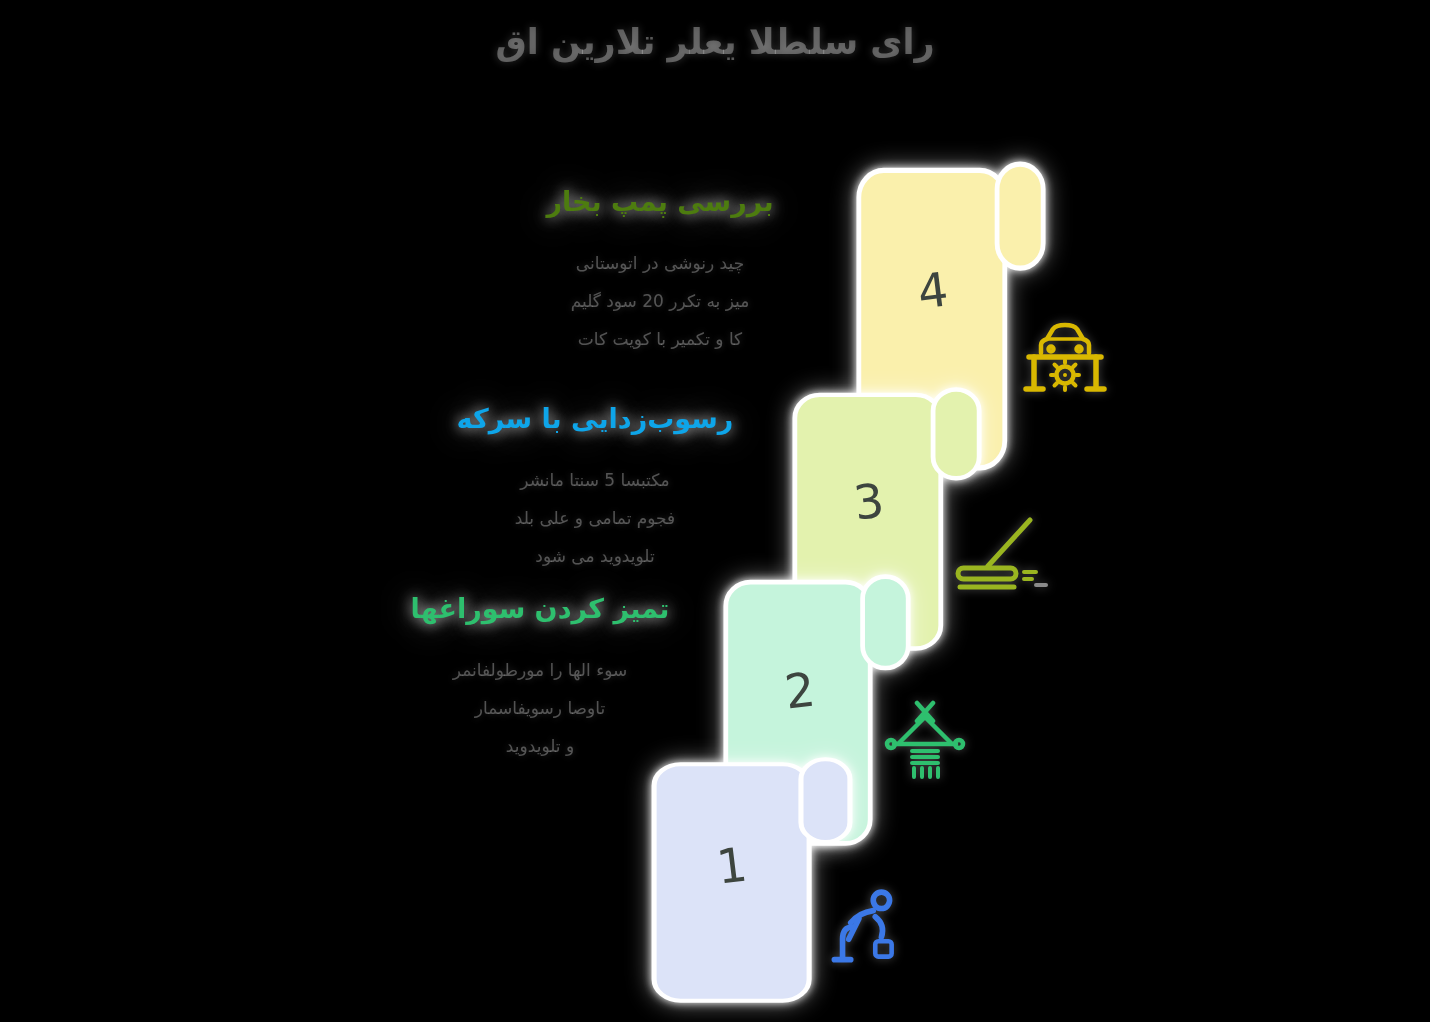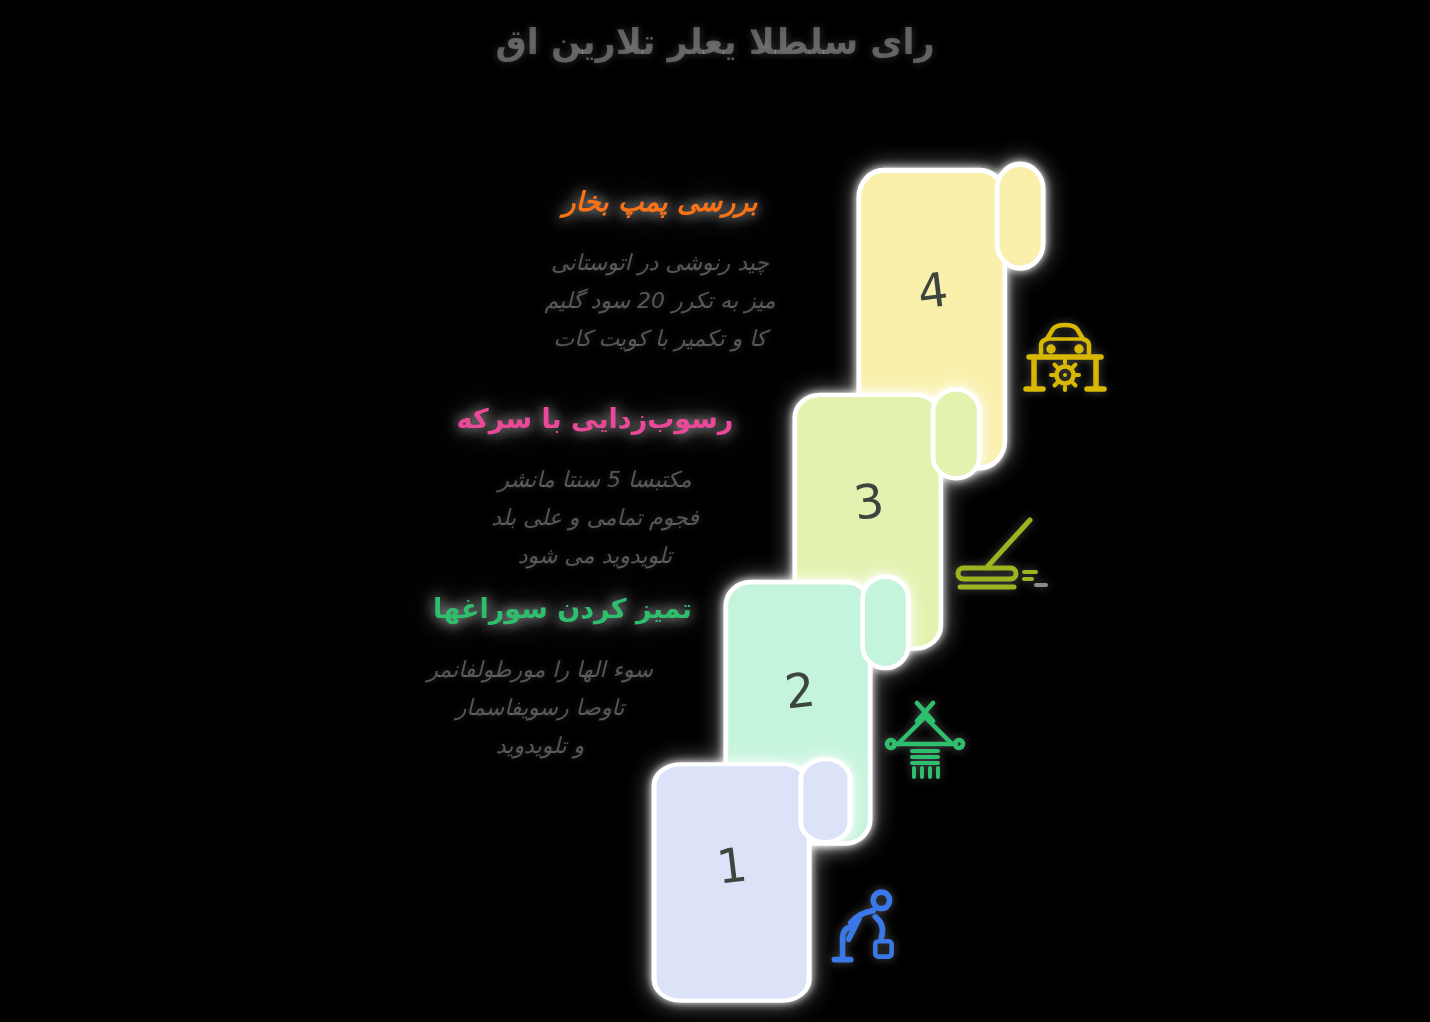--- a/index.html
+++ b/index.html
@@ -17,30 +17,29 @@
     text-shadow:0 0 9px rgba(255,255,255,0.20);
   }
 
   
   .section{position:absolute;text-align:center;direction:rtl;}
   .section .heading{
     font-weight:bold;font-size:27px;margin:0 0 27px 0;
     text-shadow:0 0 14px rgba(255,255,255,0.80),0 0 34px rgba(255,255,255,0.45);
   }
   .section .line{
-    font-size:22px;line-height:38px;color:rgba(255,255,255,0.31);
+    font-size:17px;line-height:38px;color:rgba(255,255,255,0.31);
     text-shadow:0 0 7px rgba(255,255,255,0.17);
-    font-style:italic;
   }
   #sec-step-4{left:490px;top:186px;width:340px;}
-  #sec-step-4 .heading{color:#f97316;font-style:italic;}
+  #sec-step-4 .heading{color:#4d7c0f;}
   #sec-step-3{left:435px;top:403px;width:320px;}
-  #sec-step-3 .heading{color:#ec4899;}
+  #sec-step-3 .heading{color:#0ea5e9;}
   #sec-step-2{left:388px;top:593px;width:304px;}
-  #sec-step-2 .heading{color:#2EBF6E;text-align:right;}
+  #sec-step-2 .heading{color:#2EBF6E;}
   #sec-step-1{left:330px;top:780px;width:330px;}
   #sec-step-1 .heading{color:#3B78E7;}
 
   
   .card{
     position:absolute;
     filter:drop-shadow(0 0 4px rgba(255,255,255,0.95)) drop-shadow(0 0 11px rgba(255,255,255,0.45));
   }
   .card svg{width:100%;height:100%;display:block;}
   .card rect{stroke:#FFFFFF;stroke-width:5;}

